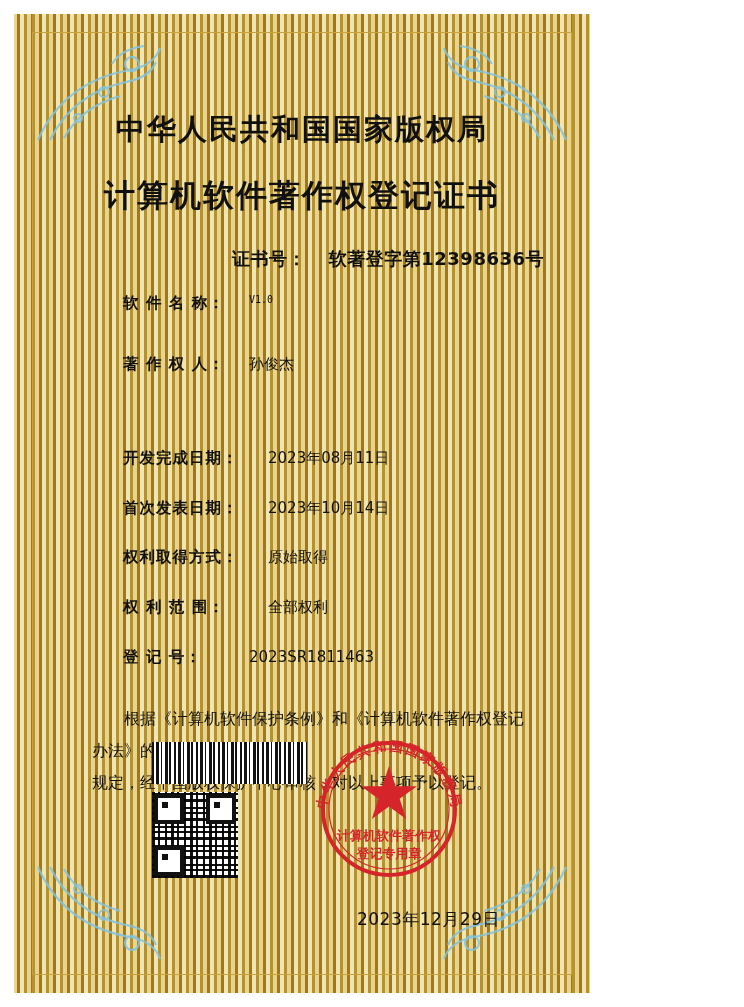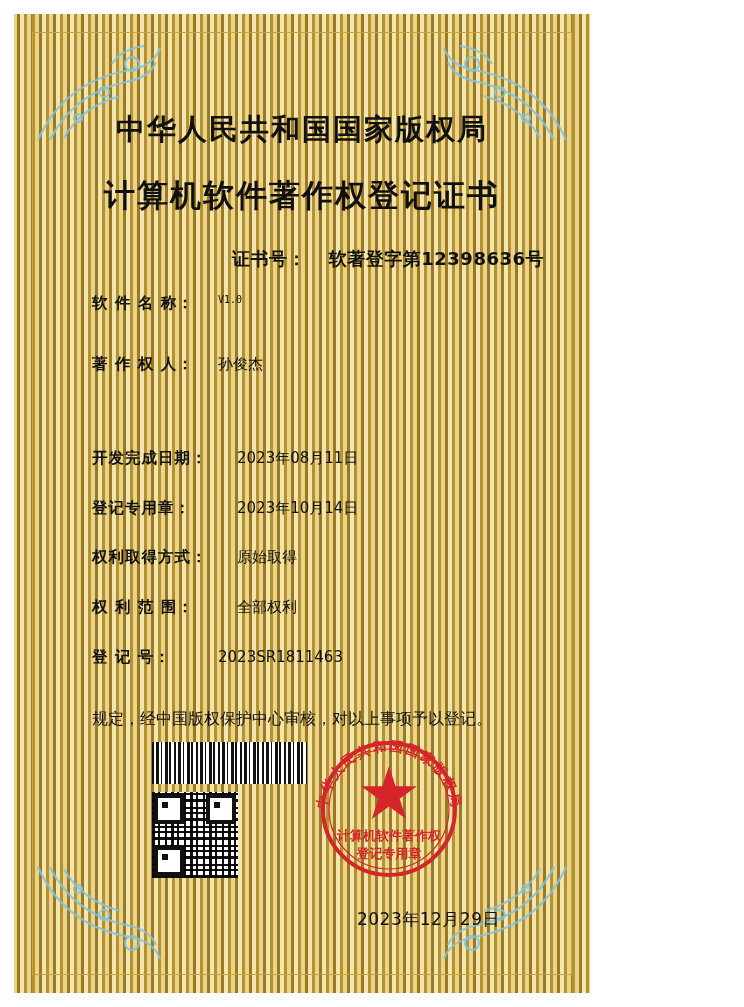--- a/index.html
+++ b/index.html
@@ -121,20 +121,21 @@
 
   .fields {
     margin-top: 22px;
     padding-left: 40px;
     font-size: 15.5px;
   }
   .field-row {
     display: flex;
     align-items: flex-start;
     margin-bottom: 4px;
+    padding-left: 31px;
   }
   .field-label {
     width: 126px;
     flex: 0 0 126px;
     font-weight: bold;
     letter-spacing: 1px;
     font-family: "DejaVu Serif", "Liberation Serif", serif;
     white-space: nowrap;
   }
   .field-value {
@@ -325,21 +326,21 @@
 
       <div class="gap-lg"></div>
       <div style="height:20px"></div>
 
       <div class="field-row spaced">
         <div class="field-label">开发完成日期：</div>
         <div class="field-value">2023年08月11日</div>
       </div>
 
       <div class="field-row spaced">
-        <div class="field-label">登记专用章：</div>
+        <div class="field-label">首次发表日期：</div>
         <div class="field-value">2023年10月14日</div>
       </div>
 
       <div class="field-row spaced">
         <div class="field-label">权利取得方式：</div>
         <div class="field-value">原始取得</div>
       </div>
 
       <div class="field-row spaced">
         <div class="field-label">权 利 范 围：</div>
@@ -347,20 +348,21 @@
       </div>
 
       <div class="field-row">
         <div class="field-label">登 记 号：</div>
         <div class="field-value">2023SR1811463</div>
       </div>
 
     </div>
 
     <div class="statement">
+      <p class="indent">根据《计算机软件保护条例》和《计算机软件著作权登记办法》的</p>
       <p>规定，经中国版权保护中心审核，对以上事项予以登记。</p>
     </div>
 
     <div class="codes">
       <div class="barcode"></div>
       <div class="qrcode">
         <span class="qr-eye tl"></span>
         <span class="qr-eye tr"></span>
         <span class="qr-eye bl"></span>
       </div>

